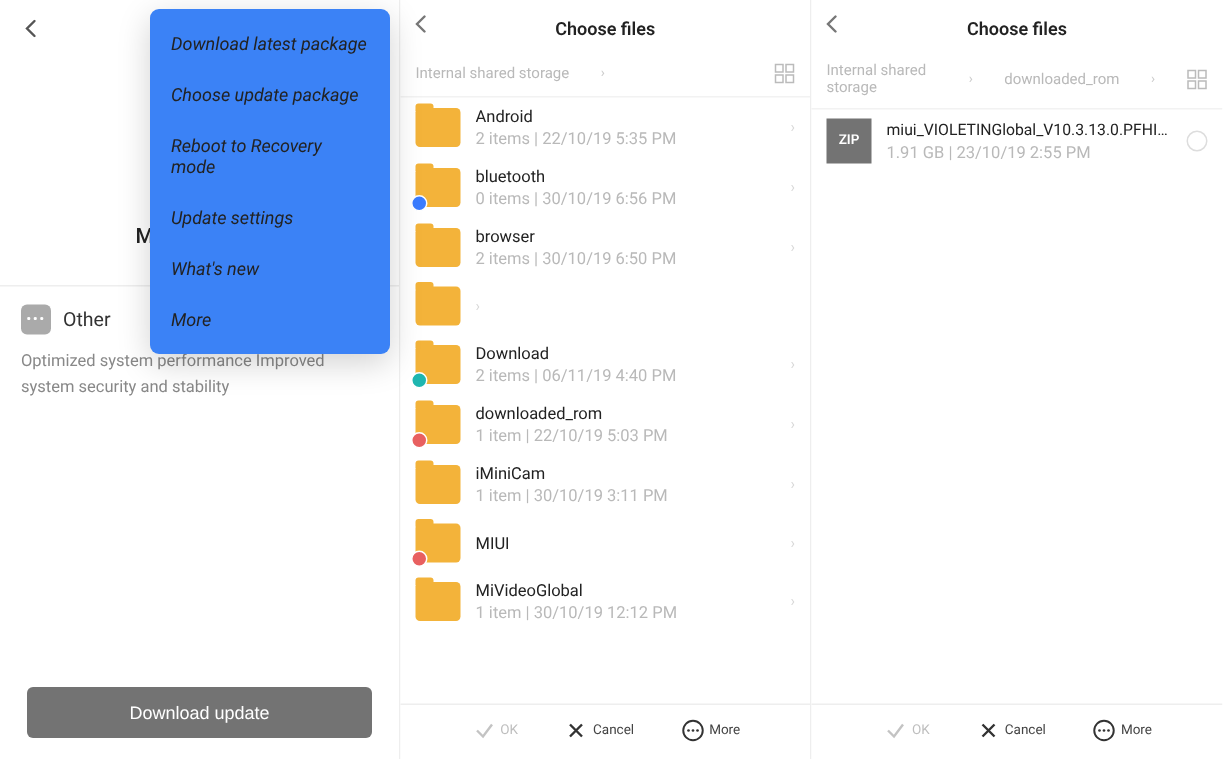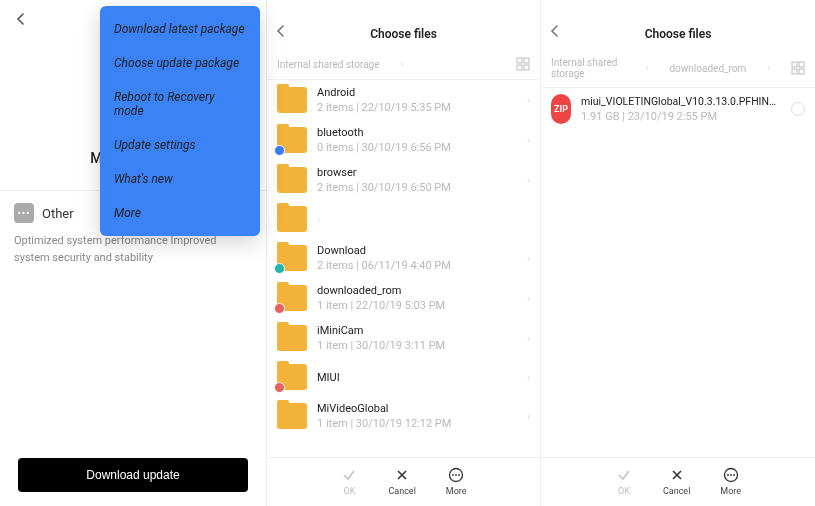--- a/index.html
+++ b/index.html
@@ -18,47 +18,47 @@
 .version-bar { display: inline-block; width: 6px; height: 28px; background: linear-gradient(#6fb0ff,#4d8bff); border-radius: 3px; margin-bottom: 30px; }
 .version-text { font-size: 14px; color: #222; font-weight: 500; }
 .p1-divider { border-top: 1px solid #eee; margin: 24px 0 12px; }
 
 .other-row { display: flex; align-items: center; padding: 0 14px; gap: 8px; }
 .other-badge { width: 20px; height: 20px; background: #aaa; border-radius: 4px; display: flex; align-items: center; justify-content: center; }
 .other-badge span { color: #fff; font-size: 10px; letter-spacing: 1px; }
 .other-label { font-size: 13px; color: #333; }
 .changelog { padding: 10px 14px; font-size: 11px; color: #888; line-height: 1.5; }
 
-.download-btn { position: absolute; left: 18px; bottom: 14px; width: 230px; height: 34px; background: #000000; color: #fff; border: none; border-radius: 4px; font-size: 12px; cursor: pointer; }
-
-.file-header { display: flex; align-items: center; justify-content: center; position: relative; height: 38px; margin-top: 15px; }
+.download-btn { position: absolute; left: 18px; bottom: 14px; width: 230px; height: 34px; background: #737373; color: #fff; border: none; border-radius: 4px; font-size: 12px; cursor: pointer; }
+
+.file-header { display: flex; align-items: center; justify-content: center; position: relative; height: 38px; }
 .file-header .back { position: absolute; left: 8px; top: 10px; color: #666; cursor: pointer; }
 .file-title { font-size: 12px; font-weight: 600; color: #222; }
 .breadcrumb { display: flex; align-items: center; gap: 21px; padding: 4px 10px 8px; font-size: 10px; color: #b9b9b9; border-bottom: 1px solid #f2f2f2; }
 .breadcrumb .grid-icon { margin-left: auto; color: #bbb; }
 .crumb-sep { color: #ccc; font-size: 9px; }
 
 .file-list { flex: 1; overflow-y: auto; }
 .file-row { display: flex; align-items: center; padding: 6px 10px; gap: 10px; cursor: pointer; }
 .folder-icon { position: relative; width: 30px; height: 26px; background: #f3b33a; border-radius: 3px; flex-shrink: 0; }
 .folder-icon::before { content:''; position:absolute; top:-3px; left:0; width:12px; height:5px; background:#f3b33a; border-radius:2px 2px 0 0; }
 .badge-dot { position: absolute; bottom: -3px; left: -3px; width: 11px; height: 11px; border-radius: 50%; border: 1.5px solid #fff; }
 .badge-blue { background: #3b7cff; }
 .badge-teal { background: #1fb6b0; }
 .badge-red { background: #e86060; }
-.zip-icon { width: 20px; height: 30px; background: #ef4444; border-radius: 12px; display:flex; align-items:center; justify-content:center; color:#fff; font-size:9px; font-weight:600; flex-shrink:0; }
+.zip-icon { width: 30px; height: 30px; background: #737373; border-radius: 0; display:flex; align-items:center; justify-content:center; color:#fff; font-size:9px; font-weight:600; flex-shrink:0; }
 .file-meta { flex: 1; min-width: 0; }
 .file-name { font-size: 11px; color: #222; white-space: nowrap; overflow: hidden; text-overflow: ellipsis; }
 .file-name.wrap { white-space: normal; line-height: 1.25; font-size: 10.5px; }
 .file-sub { font-size: 11px; color: #b9b9b9; margin-top: 2px; }
 .row-chevron { color: #d8d8d8; font-size: 10px; }
 .radio { width: 14px; height: 14px; border: 1.5px solid #ddd; border-radius: 50%; }
 
 .bottom-bar { border-top: 1px solid #eee; display: flex; align-items: center; justify-content: center; gap: 30px; padding: 8px 0 10px; }
-.bb-item { display: flex; flex-direction: column; align-items: center; gap: 2px; cursor: pointer; }
+.bb-item { display: flex; flex-direction: row; align-items: center; gap: 2px; cursor: pointer; }
 .bb-item.disabled { opacity: 0.35; cursor: default; }
 .bb-icon { width: 18px; height: 18px; display: flex; align-items: center; justify-content: center; }
 .bb-label { font-size: 9px; color: #444; }
 
 svg { display: block; }
 </style>
 </head>
 <body>
 
 <div class="panel panel-1">

